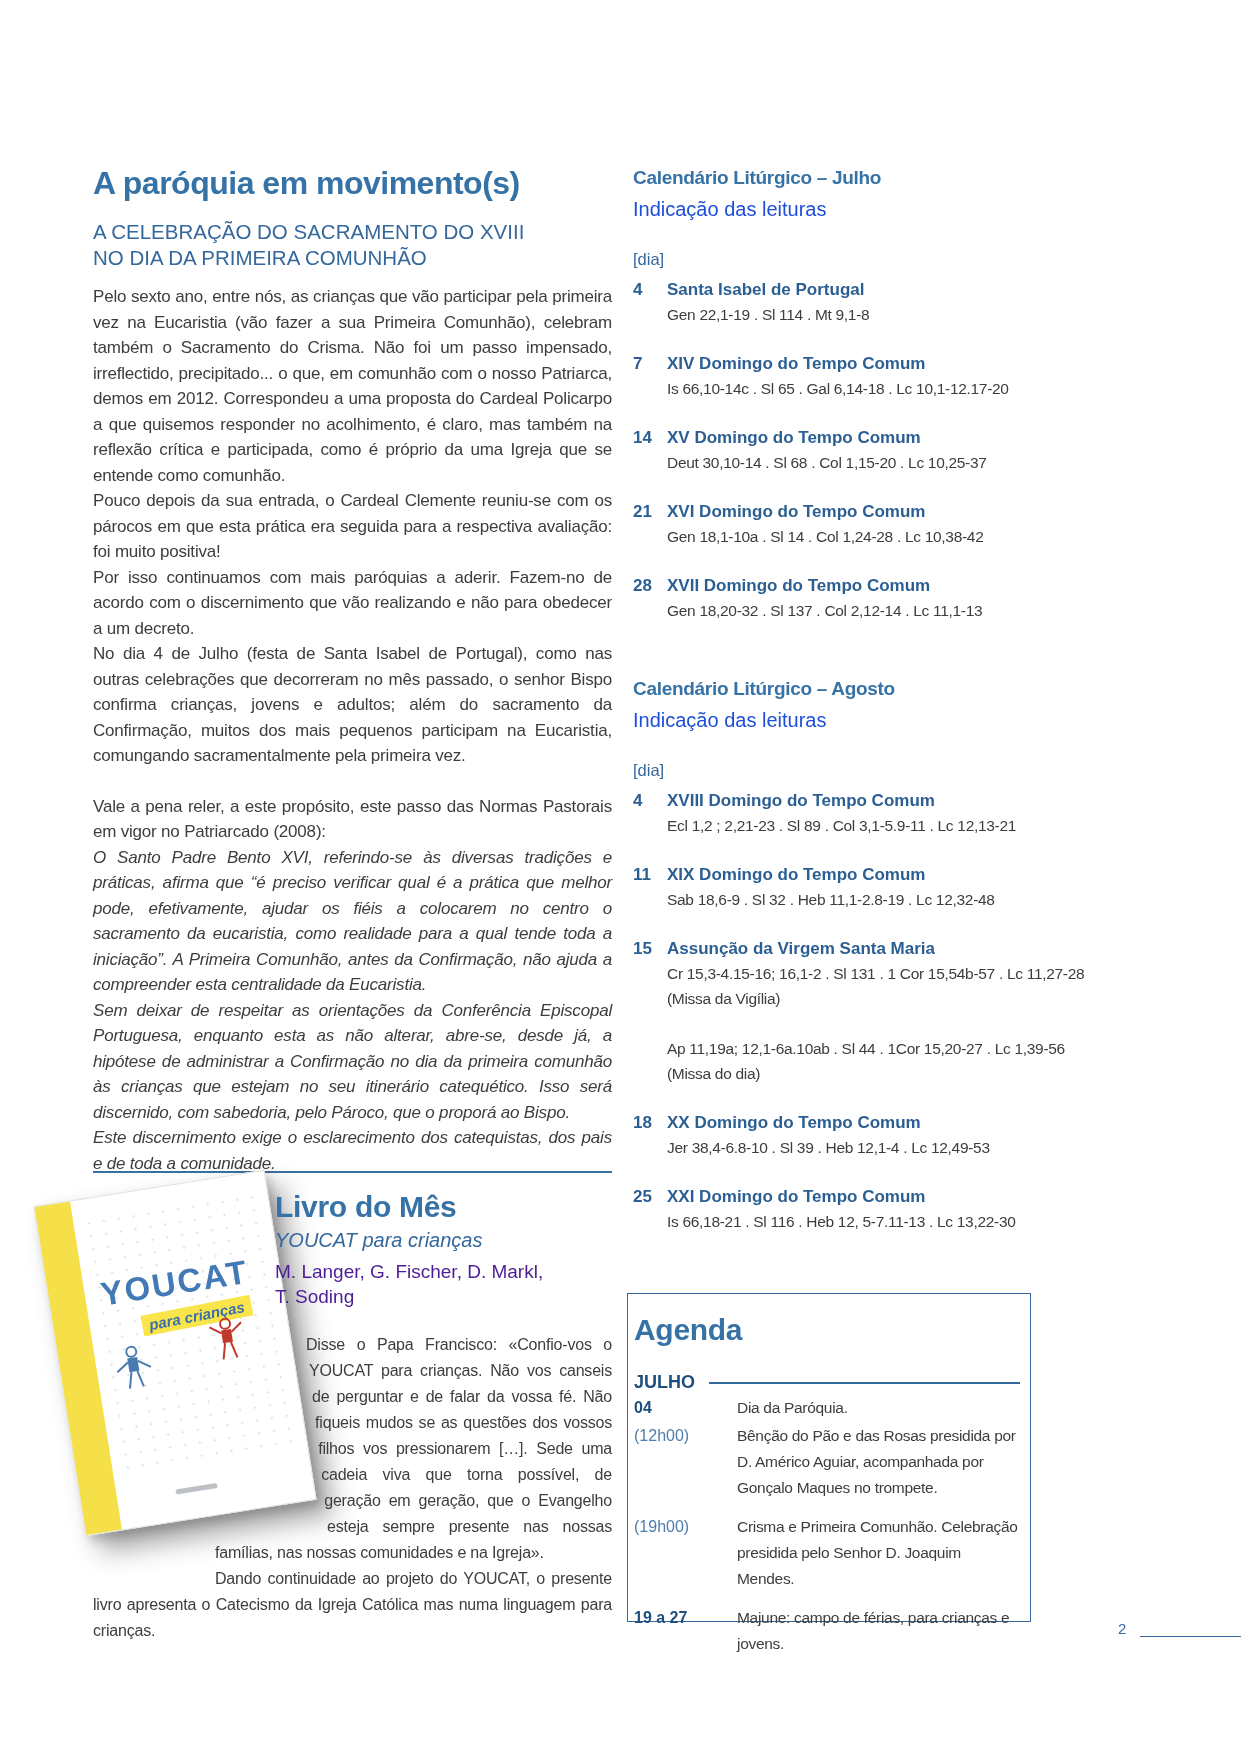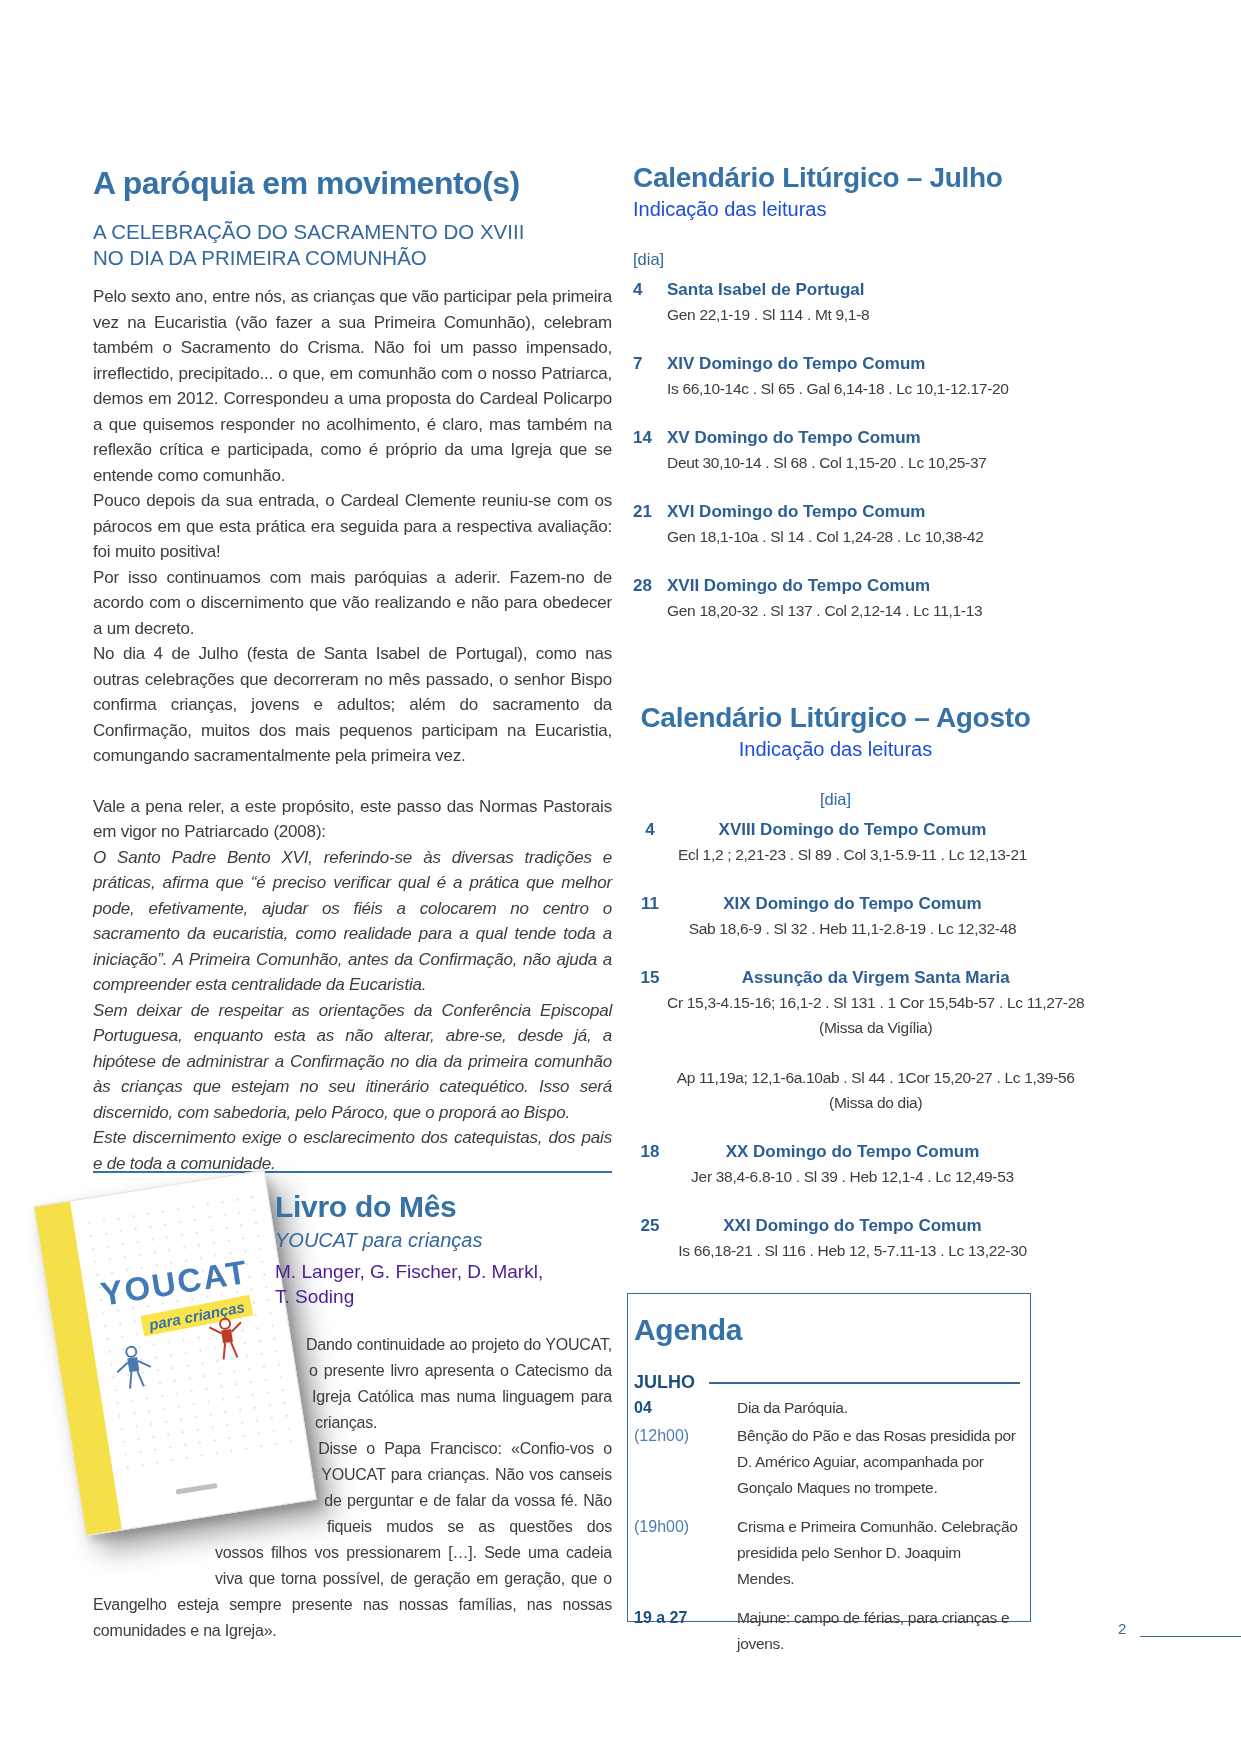--- a/index.html
+++ b/index.html
@@ -59,23 +59,23 @@
   }
   .fig{position:absolute;}
   .book-publisher{
     position:absolute;left:50%;bottom:26px;transform:translateX(-50%);
     width:42px;height:5px;background:#9aa0a6;opacity:.65;border-radius:2px;
   }
 
   
   .calendar{position:absolute;left:633px;width:405px;}
   .cal-july{top:160px;}
-  .cal-august{top:700px;text-align:center;}
+  .cal-august{top:671px;}
   .calendar h2{
-    margin:0;font-size:28px;line-height:36px;font-weight:600;
+    margin:0;font-size:19px;line-height:36px;font-weight:600;
     letter-spacing:-0.3px;color:#3672a6;
   }
   .cal-sub{font-size:20px;line-height:26px;color:#1d4ed8;}
   .cal-daylabel{margin-top:28px;margin-bottom:8px;font-size:16.5px;color:#34689c;}
   .cal-entry{display:flex;margin-bottom:24px;}
   .cal-day{width:34px;flex:0 0 34px;font-size:17px;font-weight:bold;color:#2b5f93;line-height:25px;}
   .cal-body{flex:1;}
   .cal-title{font-size:17px;font-weight:bold;color:#2b5f93;line-height:25px;white-space:nowrap;}
   .cal-reading{font-size:15.5px;color:#3d3d3c;line-height:25px;letter-spacing:-0.3px;white-space:nowrap;min-height:25px;}
 
@@ -150,22 +150,22 @@
   <div class="book-head">
     <h2>Livro do Mês</h2>
     <div class="book-sub">YOUCAT para crianças</div>
     <div class="book-authors">
       <div>M. Langer, G. Fischer, D. Markl,</div>
       <div>T. Soding</div>
     </div>
   </div>
   <div class="book-text">
     <div class="wrap-shape"></div>
+    <p>Disse o Papa Francisco: «Confio-vos o YOUCAT para crianças. Não vos canseis de perguntar e de falar da vossa fé. Não fiqueis mudos se as questões dos vossos filhos vos pressionarem […]. Sede uma cadeia viva que torna possível, de geração em geração, que o Evangelho esteja sempre presente nas nossas famílias, nas nossas comunidades e na Igreja».</p>
     <p>Dando continuidade ao projeto do YOUCAT, o presente livro apresenta o Catecismo da Igreja Católica mas numa linguagem para crianças.</p>
-    <p>Disse o Papa Francisco: «Confio-vos o YOUCAT para crianças. Não vos canseis de perguntar e de falar da vossa fé. Não fiqueis mudos se as questões dos vossos filhos vos pressionarem […]. Sede uma cadeia viva que torna possível, de geração em geração, que o Evangelho esteja sempre presente nas nossas famílias, nas nossas comunidades e na Igreja».</p>
   </div>
 
   <div class="calendar cal-july">
     <h2>Calendário Litúrgico – Julho</h2>
     <div class="cal-sub">Indicação das leituras</div>
     <div class="cal-daylabel">[dia]</div>
 
     <div class="cal-entry">
       <div class="cal-day">4</div>
       <div class="cal-body">

